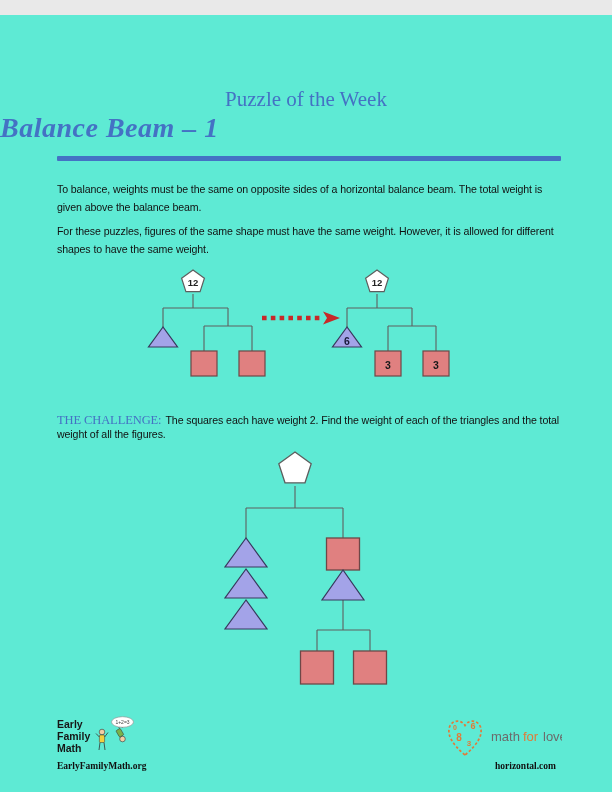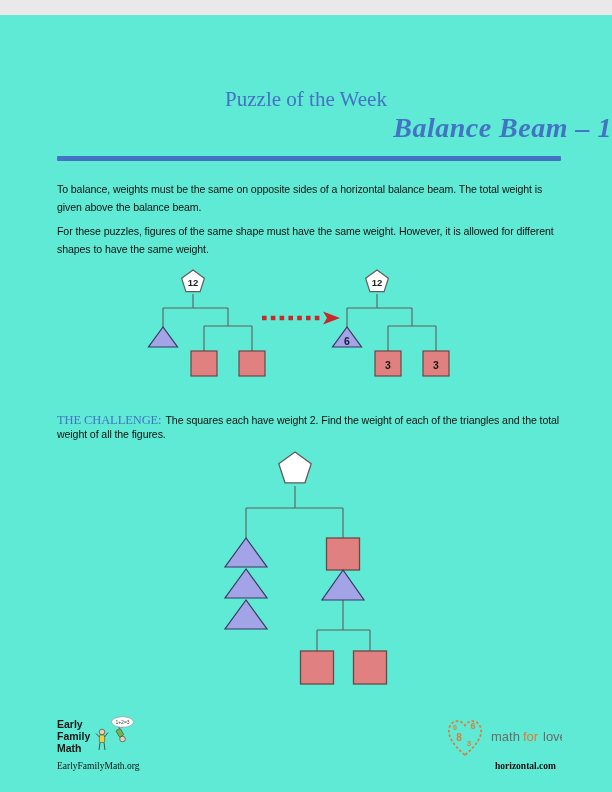--- a/index.html
+++ b/index.html
@@ -1,36 +1,36 @@
 <!DOCTYPE html>
 <html><head>
 <meta charset="utf-8">
 <style>
   html,body{margin:0;padding:0;background:#e9e9e9;}
   .page{position:relative;width:612px;height:792px;background:#5eead4;margin:15px auto;
         font-family:"Liberation Sans",sans-serif;color:#1a1a1a;overflow:hidden;}
   .eyebrow{position:absolute;top:72px;left:0;width:100%;text-align:center;
            font-family:"Liberation Serif",serif;font-size:21px;color:#4472C4;}
-  .title{position:absolute;top:97px;left:0;width:100%;text-align:right;
+  .title{position:absolute;top:97px;left:0;width:100%;text-align:left;
          font-family:"Liberation Serif",serif;font-size:28px;font-weight:bold;font-style:italic;
          color:#4472C4;letter-spacing:.5px;}
   .rule{position:absolute;top:141px;left:57px;width:504px;height:5px;background:#4472C4;border-radius:1px;}
   .body-par{position:absolute;left:57px;width:507px;margin:0;
             font-size:10.6px;line-height:18px;letter-spacing:-.1px;color:#111;}
   .p1{top:165px;}
   .p2{top:207px;}
   .example-svg{position:absolute;left:140px;top:248px;}
   .challenge{position:absolute;top:398px;left:57px;width:507px;margin:0;
              font-size:10.6px;line-height:14px;letter-spacing:-.1px;color:#111;}
   .challenge-label{font-family:"Liberation Serif",serif;font-size:12.5px;color:#4472C4;}
   .challenge-text{margin-left:4px;}
   .puzzle-svg{position:absolute;left:190px;top:433px;}
   .efm-logo{position:absolute;left:56px;top:700px;}
   .efm-url{position:absolute;left:57px;top:746px;font-family:"Liberation Serif",serif;
-           font-weight:normal;font-size:9.5px;color:#111;}
+           font-weight:bold;font-size:9.5px;color:#111;}
   .mfl-logo{position:absolute;left:446px;top:699px;}
   .mfl-url{position:absolute;left:495px;top:746px;font-family:"Liberation Serif",serif;
            font-weight:bold;font-size:9.5px;color:#111;}
   svg text{font-family:"Liberation Sans",sans-serif;}
 </style>
 </head>
 <body>
 
 <div class="page">
 

